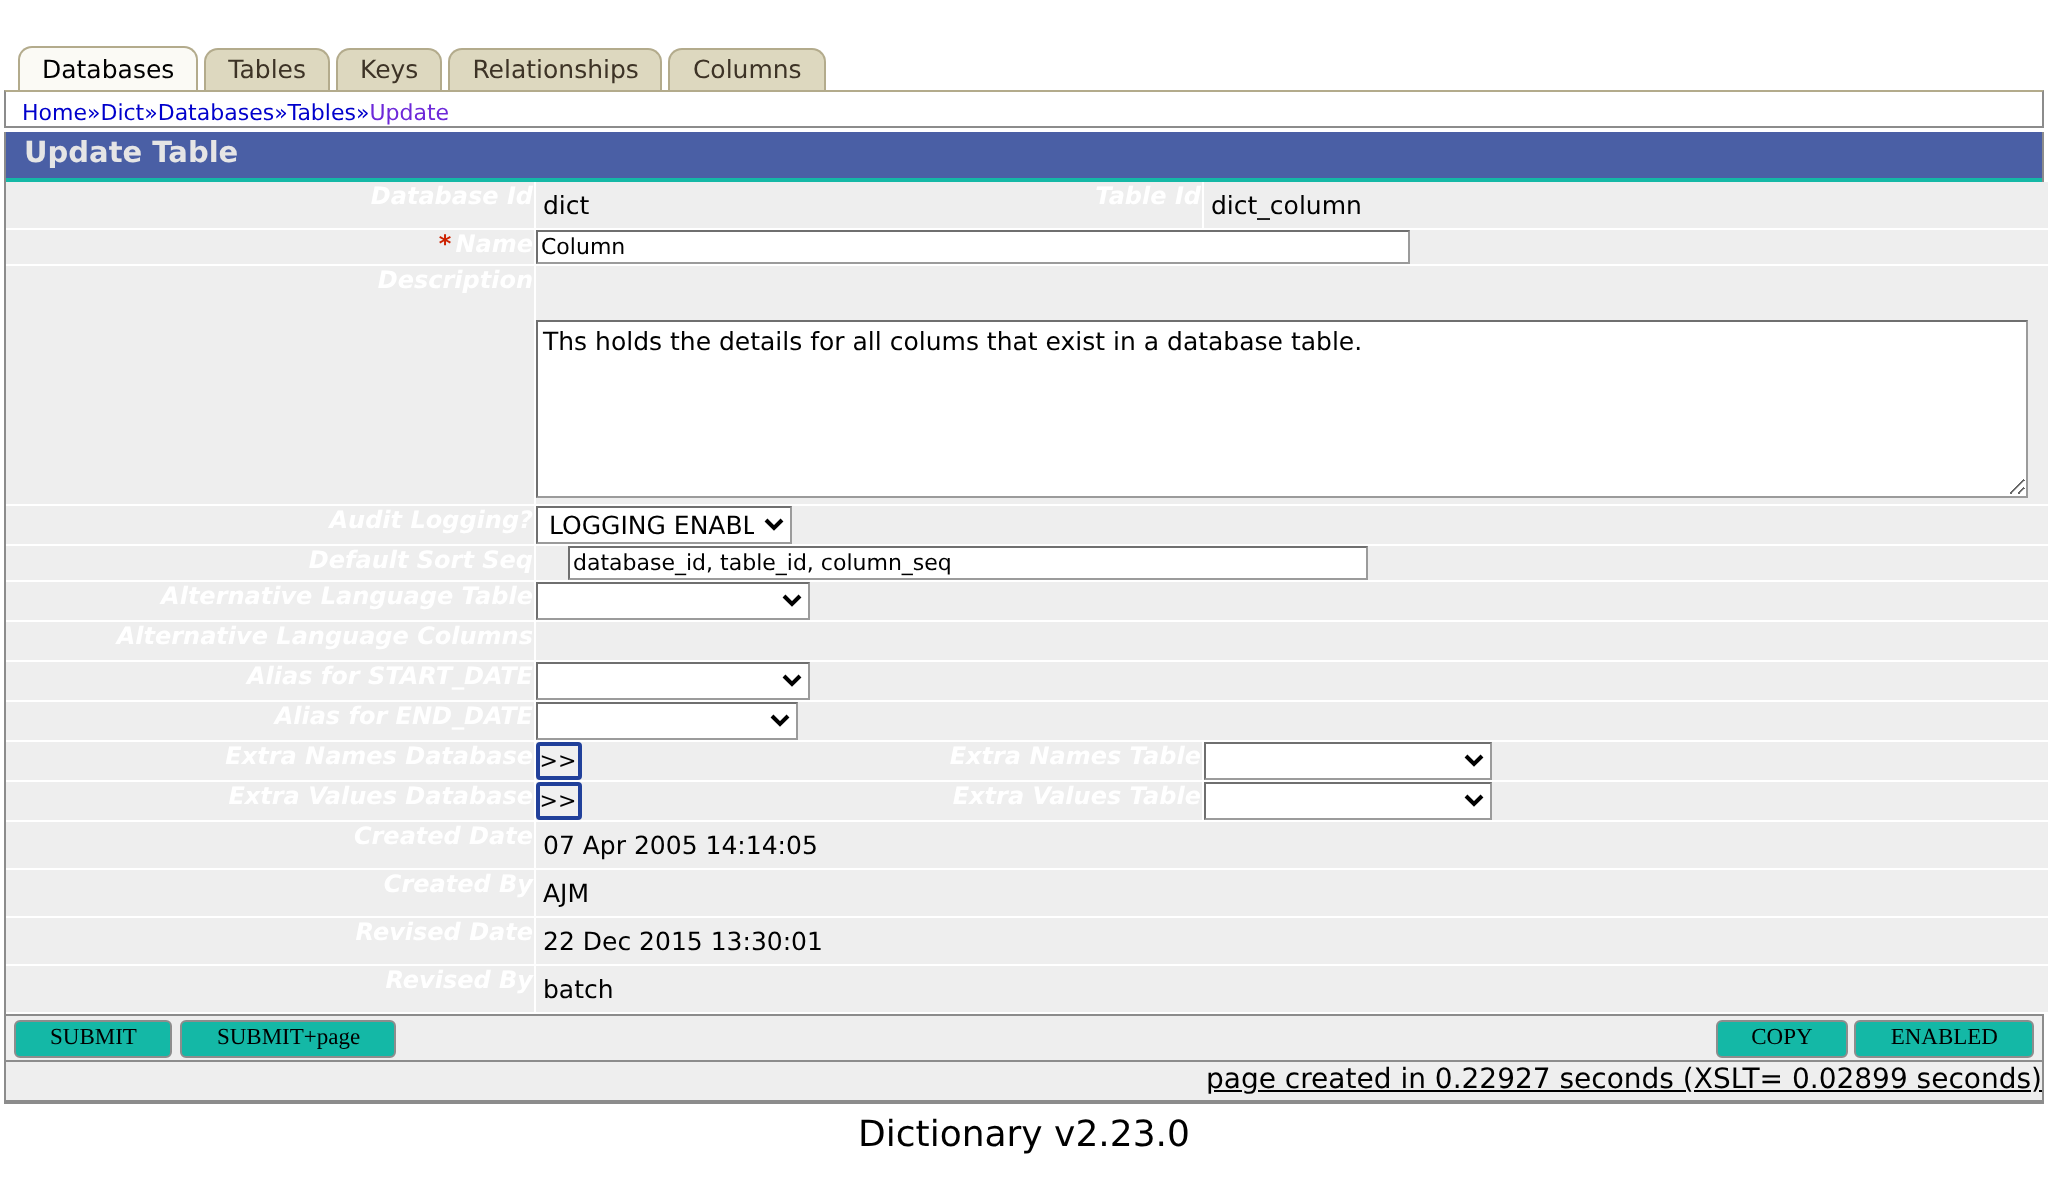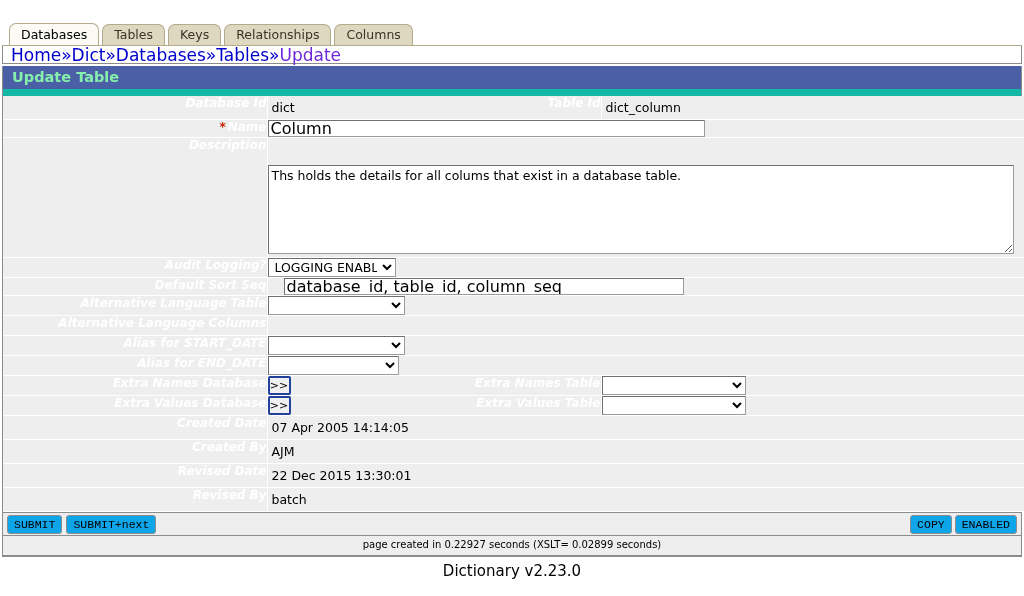--- a/index.html
+++ b/index.html
@@ -115,45 +115,45 @@
   }
 
   
   .crumbbar {
     height: 19px;
     border: 1px solid #8c8c8c;
     border-top: 1px solid #b3ab8c;
     background: #ffffff;
     padding: 0 16px 0 8px;
     display: flex;
-    align-items: center;
+    align-items: flex-end;
     box-sizing: border-box;
     margin: 0 2px;
-    font-size: 17px;
+    font-size: 11px;
   }
   .crumbbar a { color: #0000cc; text-decoration: none; }
   .crumbbar .cb-sep { color: #0000cc; }
   .crumbbar .cb-current { color: #6d28d9; }
 
   
   .frame {
     margin: 2px 2px 0 2px;
     border: 1px solid #8c8c8c;
     border-top: none;
     box-sizing: border-box;
   }
   .title-bar {
     background: #4a5fa5;
-    color: #86efac;
+    color: #e5e5e5;
     font-size: 14.5px;
     font-weight: bold;
     height: 23px;
     line-height: 23px;
     padding-left: 9px;
-    border-bottom: 7px solid #14b8a6;
+    border-bottom: 2px solid #14b8a6;
   }
 
   
   table.form {
     width: 100%;
     border-collapse: collapse;
     table-layout: fixed;
   }
   table.form td {
     padding: 0;
@@ -182,21 +182,21 @@
     padding: 3px 0 3px 3px;
     font-size: 12.5px;
     color: #000;
   }
   td.val.text {
     padding: 4px 0 4px 4px;
   }
 
   input.txt {
     font-family: "DejaVu Sans", "Liberation Sans", sans-serif;
-    font-size: 16px;
+    font-size: 11px;
     height: 17px;
     padding: 1px 2px;
     border: 1px solid #9b9b9b;
     border-top-color: #6f6f6f;
     border-left-color: #6f6f6f;
     background: #ffffff;
     box-sizing: border-box;
     color: #000;
   }
   select.sel {
@@ -252,44 +252,45 @@
     box-sizing: border-box;
   }
   .btnbar .right {
     position: absolute;
     right: 4px;
     top: 2px;
     display: flex;
     gap: 3px;
   }
   button.act {
-    font-family: Liberation Mono, monospace;
+    font-family: Liberation Serif, serif;
     font-size: 11.5px;
     height: 19px;
     line-height: 17px;
-    padding: 0 6px;
+    padding: 0 17px;
     margin-right: 4px;
-    background: #0ea5e9;
+    background: #14b8a6;
     border: 1px solid #8d8d8d;
     border-radius: 3px;
     box-sizing: border-box;
     cursor: pointer;
     color: #000;
   }
   .timing {
     height: 19px;
     line-height: 18px;
     background: #eeeeee;
-    text-align: center;
-    font-size: 10px;
+    text-align: right;
+    font-size: 14px;
     border-bottom: 1px solid #8c8c8c;
+    text-decoration: underline;
   }
   .version {
     text-align: center;
-    font-size: 15px;
+    font-size: 18px;
     padding-top: 5px;
     background: #ffffff;
     color: #000;
   }
 </style>
 </head>
 <body>
 
 <div class="topbar">
 </div>
@@ -441,21 +442,21 @@
 
     <tr>
       <td class="lbl">Revised By</td>
       <td class="val text" colspan="3">batch</td>
     </tr>
   </tbody>
     </table>
 
   <div class="btnbar">
     <button class="act">SUBMIT</button>
-    <button class="act">SUBMIT+next</button>
+    <button class="act">SUBMIT+page</button>
     <span class="right">
       <button class="act" style="margin-right:0">COPY</button>
       <button class="act" style="margin-right:0">ENABLED</button>
     </span>
   </div>
 
   <div class="timing">page created in 0.22927 seconds (XSLT= 0.02899 seconds)</div>
 </div>
 
 <div class="version">Dictionary v2.23.0</div>

